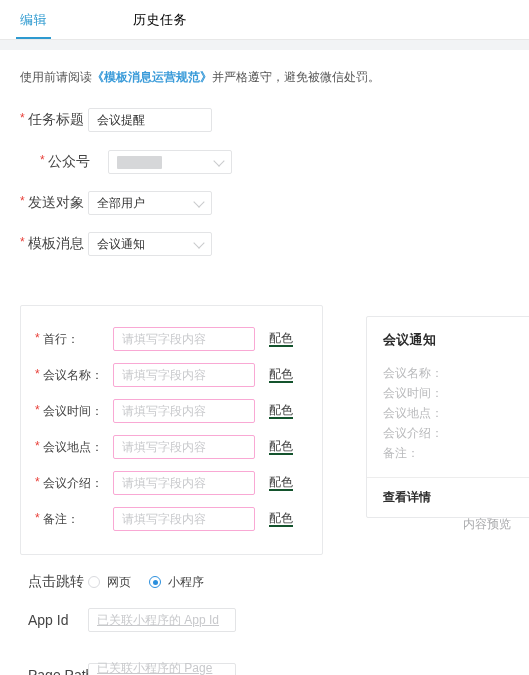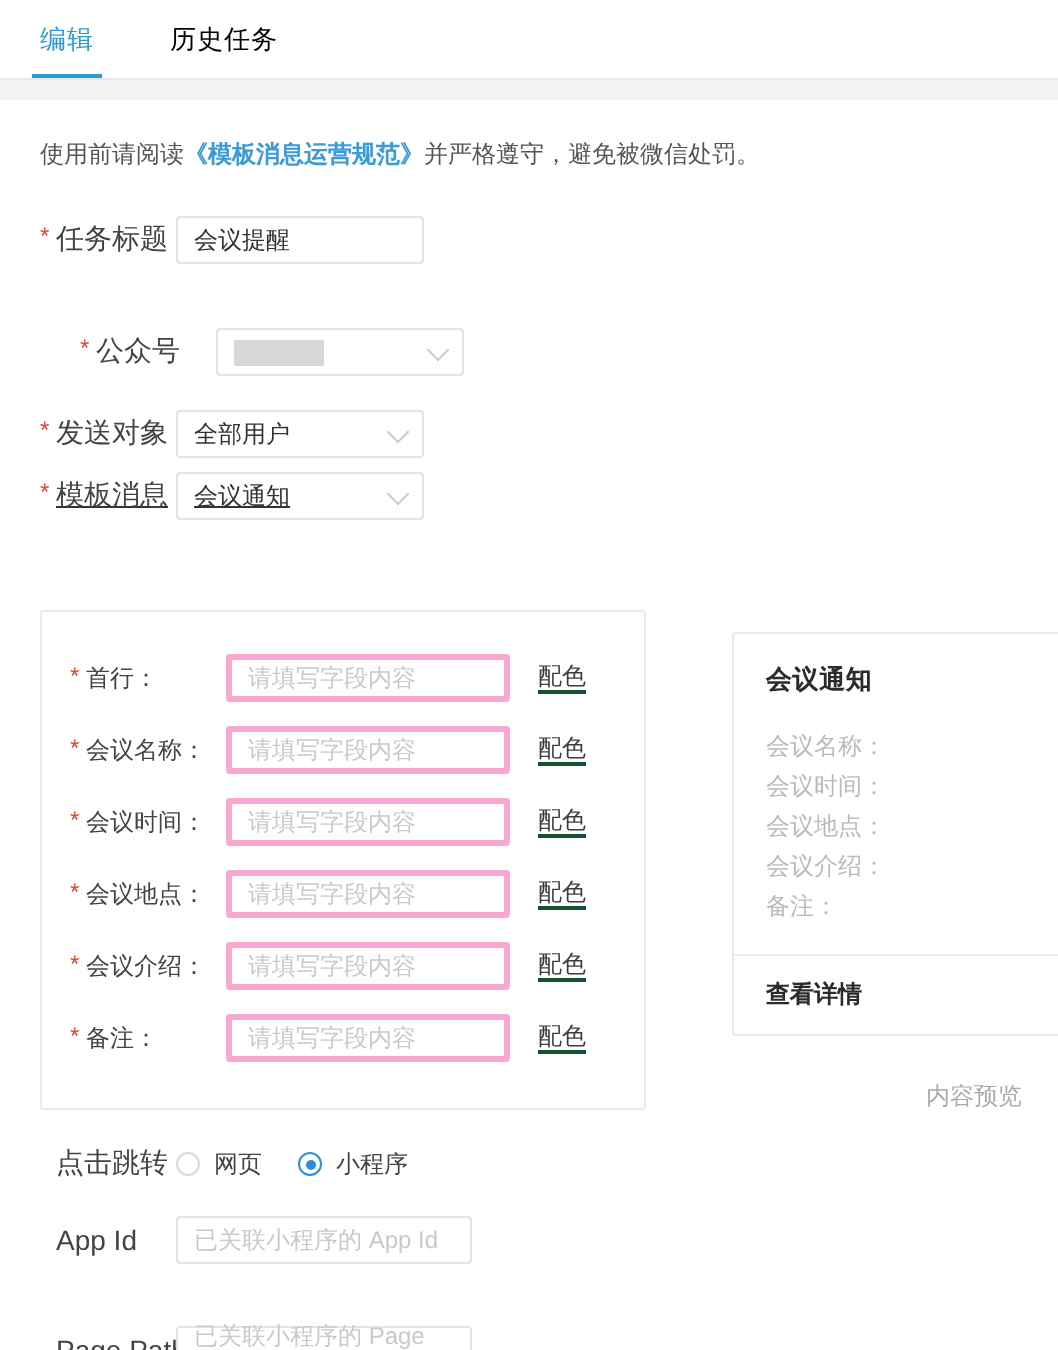--- a/index.html
+++ b/index.html
@@ -27,20 +27,21 @@
   
   .tabbar {
     position: relative;
     height: 40px;
     background: #ffffff;
     border-bottom: 1px solid #e8e8e8;
     padding-left: 18px;
     box-sizing: border-box;
     display: flex;
     align-items: stretch;
+    gap: 48px;
   }
   .tab {
     position: relative;
     display: flex;
     align-items: center;
     font-size: 13px;
     color: #000000;
     padding: 0 2px;
     margin-right: 34px;
     cursor: pointer;
@@ -120,21 +121,21 @@
     border: 1px solid #e3e4e6;
     background: #fff;
     border-radius: 2px;
     display: flex;
     align-items: center;
     padding: 0 8px;
     font-size: 12px;
     color: #333;
   }
   .field.w140 { width: 124px; }
-  .field.w148 { width: 148px; }
+  .field.w148 { width: 148px; text-decoration: underline; }
   .field.ph { color: #c8c9cc; }
 
   .caret {
     position: absolute;
     right: 8px;
     top: 50%;
     width: 7px;
     height: 7px;
     margin-top: -5px;
     border-right: 1px solid #c9cacc;
@@ -183,21 +184,21 @@
     left: 0;
     top: 1px;
     color: #e8403a;
     font-size: 12px;
     line-height: 12px;
   }
   .pinput {
     box-sizing: border-box;
     width: 142px;
     height: 24px;
-    border: 3px solid #f9a8d4;
+    border: 1px solid #f9a8d4;
     border-radius: 2px;
     background: #fff;
     font-size: 12px;
     color: #c8c9cc;
     display: flex;
     align-items: center;
     padding: 0 8px;
   }
   .colorlink {
     margin-left: 14px;
@@ -238,21 +239,21 @@
   .pv-foot {
     border-top: 1px solid #ededed;
     padding: 11px 16px;
     font-size: 12px;
     font-weight: bold;
     color: #2b2b2b;
   }
   .pv-caption {
     position: absolute;
     left: 366px;
-    top: 490px;
+    top: 466px;
     width: 145px;
     text-align: right;
     font-size: 12px;
     color: #a9aaac;
   }
 
   
   .radio-wrap {
     display: flex;
     align-items: center;
@@ -309,37 +310,37 @@
       <span>使用前请阅读</span><span class="lnk">《模板消息运营规范》</span><span>并严格遵守，避免被微信处罚。</span>
     </div>
 
     <div class="row" style="margin-top:22px;">
       <div class="lbl req">任务标题</div>
       <div class="field w140">
         <span>会议提醒</span>
       </div>
     </div>
 
-    <div class="row" style="margin-top:32px;padding-left:40px;">
+    <div class="row" style="margin-top:18px;padding-left:40px;">
       <div class="lbl req">公众号</div>
       <div class="field w140">
         <span class="redact"></span>
         <span class="caret"></span>
       </div>
     </div>
 
     <div class="row" style="margin-top:17px;">
       <div class="lbl req">发送对象</div>
       <div class="field w140">
         <span>全部用户</span>
         <span class="caret"></span>
       </div>
     </div>
 
-    <div class="row" style="margin-top:7px;text-decoration:underline;">
+    <div class="row" style="margin-top:17px;">
       <div class="lbl req">模板消息</div>
       <div class="field w140">
         <span>会议通知</span>
         <span class="caret"></span>
       </div>
     </div>
 
     <div class="panel">
 
       <div class="prow">

